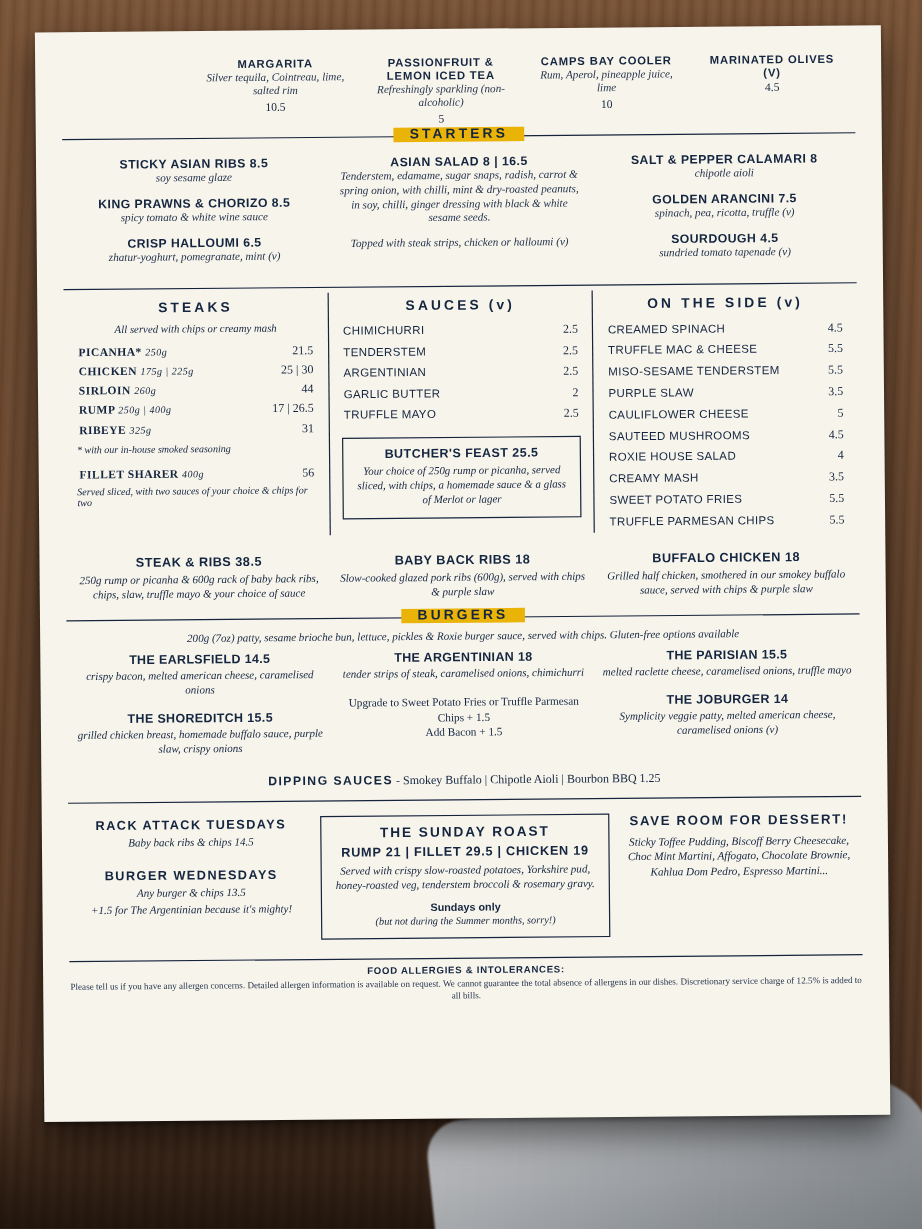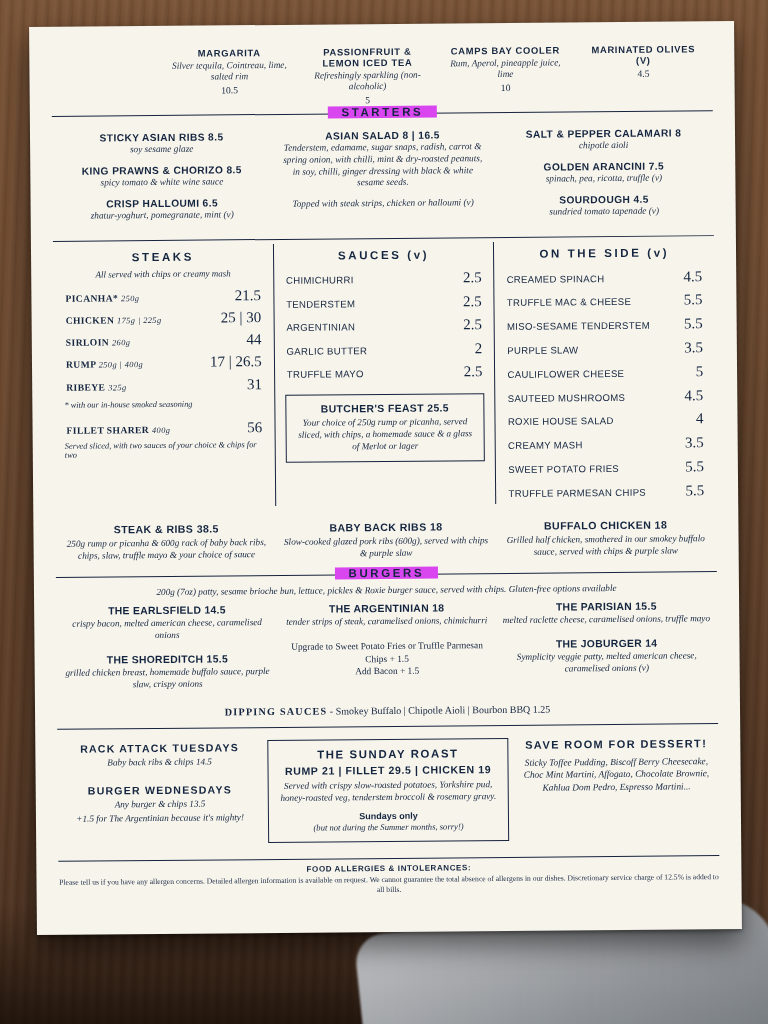--- a/index.html
+++ b/index.html
@@ -108,21 +108,21 @@
     font-size: 11.5px;
     letter-spacing: 2.6px;
     text-transform: uppercase;
     text-align:center;
   }
   .band-title{
     position: absolute;
     top: -8px;
     left: 50%;
     transform: translateX(-50%);
-    background:#d946ef;
+    background:#eab308;
     padding: 0 14px;
   }
   .cols{
     display:flex;
     gap: 14px;
     padding: 16px 6px 10px 6px;
   }
   .col{ flex:1; }
   .item{ margin-bottom: 9px; text-align:center; }
   .item .nm{
@@ -166,21 +166,21 @@
     font-size:10px;
     padding: 2.6px 2px;
   }
   .row .lbl{
     font-family:Liberation Serif, serif;
     font-weight:700;
     font-size:9.6px;
     letter-spacing:.4px;
   }
   .row .lbl .wt{ font-weight:400; font-style:italic; font-size:8.4px; }
-  .row .val{ font-size:15px; }
+  .row .val{ font-size:10px; }
   .row.light .lbl{ font-weight:400; font-family:"Liberation Sans", sans-serif; letter-spacing:.3px; }
   .note{
     font-style:italic;
     font-size:8.4px;
     margin-top:4px;
   }
   .sharer{
     margin-top: 8px;
   }
   .sharer .row{ padding-bottom:0; }
@@ -250,21 +250,21 @@
     font-size:9.4px;
     line-height:1.35;
     margin-top: 2px;
   }
   .dip{
     text-align:center;
     padding: 4px 0 10px 0;
     font-size:10px;
   }
   .dip b{
-    font-family:Liberation Serif, serif;
+    font-family:Liberation Sans, sans-serif;
     font-weight:700;
     font-size:10.2px;
     letter-spacing:1.2px;
   }
   .bottom{
     display:flex;
     gap: 12px;
     padding: 12px 6px 6px 6px;
     align-items:flex-start;
   }

